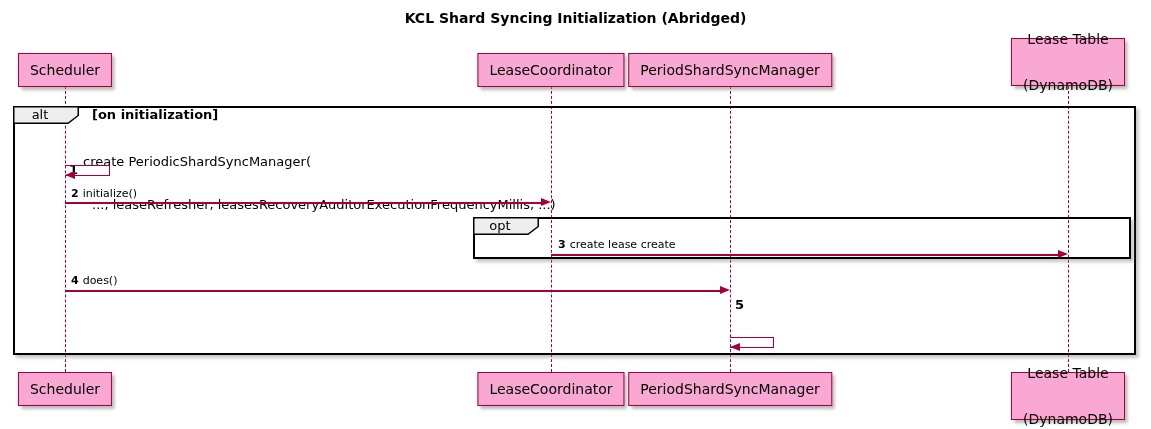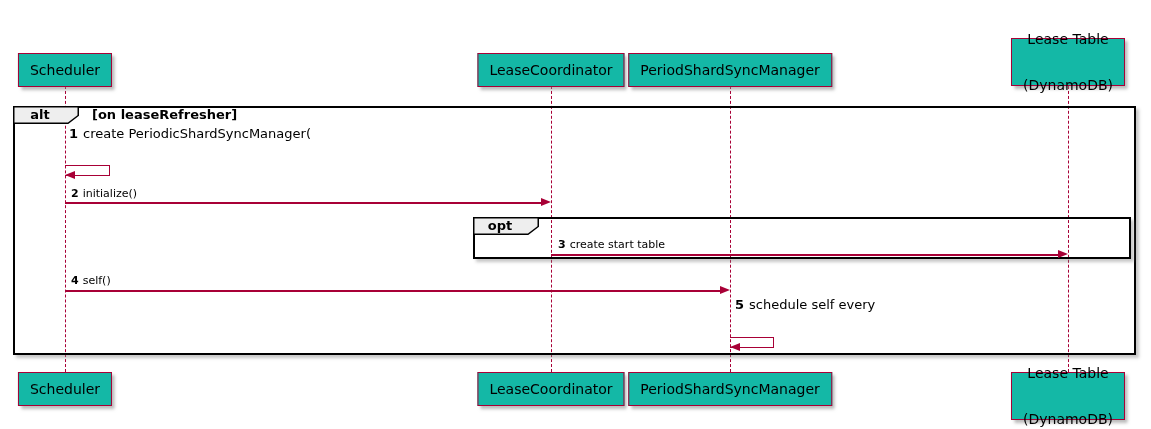--- a/index.html
+++ b/index.html
@@ -4,106 +4,107 @@
 <style>
   html,body { margin:0; padding:0; background:#ffffff; }
   body { width:1151px; height:429px; font-family:"DejaVu Sans","Liberation Sans",sans-serif; color:#000; }
   .diagram { position:relative; width:1151px; height:429px; overflow:hidden; background:#fff; }
 
   .title { position:absolute; left:0; top:10px; width:1151px; text-align:center;
            font-size:14px; font-weight:bold; }
 
   .lifeline { position:absolute; width:0; border-left:1px dashed #A80036; }
 
-  .pbox { position:absolute; box-sizing:border-box; background:#14b8a6;
+  .pbox { position:absolute; box-sizing:border-box; background:#f9a8d4;
           border:1.5px solid #A80036; box-shadow:3px 3px 3px rgba(130,130,130,0.55);
           font-size:14px; display:flex; flex-direction:column; align-items:center;
           justify-content:center; padding:16px 11px; white-space:nowrap;
           transform:translateX(-50%);gap:26px; }
   .pbox div { line-height:20px; }
 
   .frame { position:absolute; box-sizing:border-box; border:2px solid #000;
            box-shadow:3px 3px 3px rgba(130,130,130,0.45); background:transparent; }
   .pent { position:absolute; }
-  .pent-label { position:absolute; font-size:13px; font-weight:bold; text-align:center; }
+  .pent-label { position:absolute; font-size:13px; font-weight:normal; text-align:center; }
   .cond { position:absolute; font-size:13px; font-weight:bold; white-space:nowrap; }
 
   .msg { position:absolute; font-size:11px; white-space:nowrap; }
   .msg-block { position:absolute; display:flex; align-items:center; gap:5px;
                font-size:13px; white-space:nowrap; }
-  .msg-block .lines div { line-height:15px; }
+  .msg-block .lines div { line-height:15px;margin-top:28px; }
   .msg-block .indent { padding-left:9px; }
   .num { font-weight:bold; margin-right:4px; }
   .msg-block .num { margin-right:0; }
 
   .aline { position:absolute; height:1.5px; background:#A80036; }
   .ahead-r { position:absolute; width:0; height:0;
              border-top:4.5px solid transparent; border-bottom:4.5px solid transparent;
              border-left:10px solid #A80036; }
   .ahead-l { position:absolute; width:0; height:0;
              border-top:4.5px solid transparent; border-bottom:4.5px solid transparent;
              border-right:10px solid #A80036; }
   .selfloop { position:absolute; box-sizing:border-box; border:1.5px solid #A80036;
               border-left:none; background:transparent; }
 </style>
 </head>
 <body>
 
 <div class="diagram">
 
+  <div class="title">KCL Shard Syncing Initialization (Abridged)</div>
 
   <div class="lifeline" style="left:65px;top:86px;height:286px"></div>
   <div class="lifeline" style="left:551px;top:86px;height:286px"></div>
   <div class="lifeline" style="left:730px;top:86px;height:286px"></div>
   <div class="lifeline" style="left:1068px;top:86px;height:286px"></div>
 
   <div class="frame" style="left:13px;top:106px;width:1123px;height:249px"></div>
   <svg class="pent" style="left:13px;top:106px" width="66" height="18">
     <path d="M0.75,0.75 H65.25 V9.5 L55,17.25 H0.75 Z" fill="#EEEEEE" stroke="#000000" stroke-width="1.5"></path>
   </svg>
   <div class="pent-label" style="left:13px;top:107px;width:54px">alt</div>
-  <div class="cond" style="left:92px;top:107px">[on leaseRefresher]</div>
+  <div class="cond" style="left:92px;top:107px">[on initialization]</div>
 
   <div class="msg-block" style="left:69px;top:126px">
     <span class="num">1</span>
     <div class="lines">
       <div>create PeriodicShardSyncManager(</div>
+      <div class="indent">..., leaseRefresher, leasesRecoveryAuditorExecutionFrequencyMillis, ...)</div>
     </div>
   </div>
   <div class="selfloop" style="left:65px;top:165px;width:45px;height:11px"></div>
   <div class="ahead-l" style="left:65px;top:171px"></div>
 
   <div class="msg" style="left:71px;top:187px">
     <span class="num">2</span><span>initialize()</span>
   </div>
   <div class="aline" style="left:65px;top:202px;width:480px"></div>
   <div class="ahead-r" style="left:541px;top:198px"></div>
 
   <div class="frame" style="left:473px;top:217px;width:658px;height:42px"></div>
   <svg class="pent" style="left:473px;top:217px" width="66" height="18">
     <path d="M0.75,0.75 H65.25 V9.5 L55,17.25 H0.75 Z" fill="#EEEEEE" stroke="#000000" stroke-width="1.5"></path>
   </svg>
   <div class="pent-label" style="left:473px;top:218px;width:54px">opt</div>
 
   <div class="msg" style="left:558px;top:238px">
-    <span class="num">3</span><span>create start table</span>
+    <span class="num">3</span><span>create lease create</span>
   </div>
   <div class="aline" style="left:551px;top:254px;width:511px"></div>
   <div class="ahead-r" style="left:1058px;top:250px"></div>
 
   <div class="msg" style="left:71px;top:274px">
-    <span class="num">4</span><span>self()</span>
+    <span class="num">4</span><span>does()</span>
   </div>
   <div class="aline" style="left:65px;top:290px;width:659px"></div>
   <div class="ahead-r" style="left:720px;top:286px"></div>
 
   <div class="msg-block" style="left:735px;top:297px">
     <span class="num">5</span>
     <div class="lines">
-      <div>schedule self every</div>
     </div>
   </div>
   <div class="selfloop" style="left:730px;top:337px;width:44px;height:11px"></div>
   <div class="ahead-l" style="left:730px;top:343px"></div>
 
   <div class="pbox" style="left:65px;top:53px;height:33px">
     <div>Scheduler</div>
   </div>
   <div class="pbox" style="left:551px;top:53px;height:33px">
     <div>LeaseCoordinator</div>

